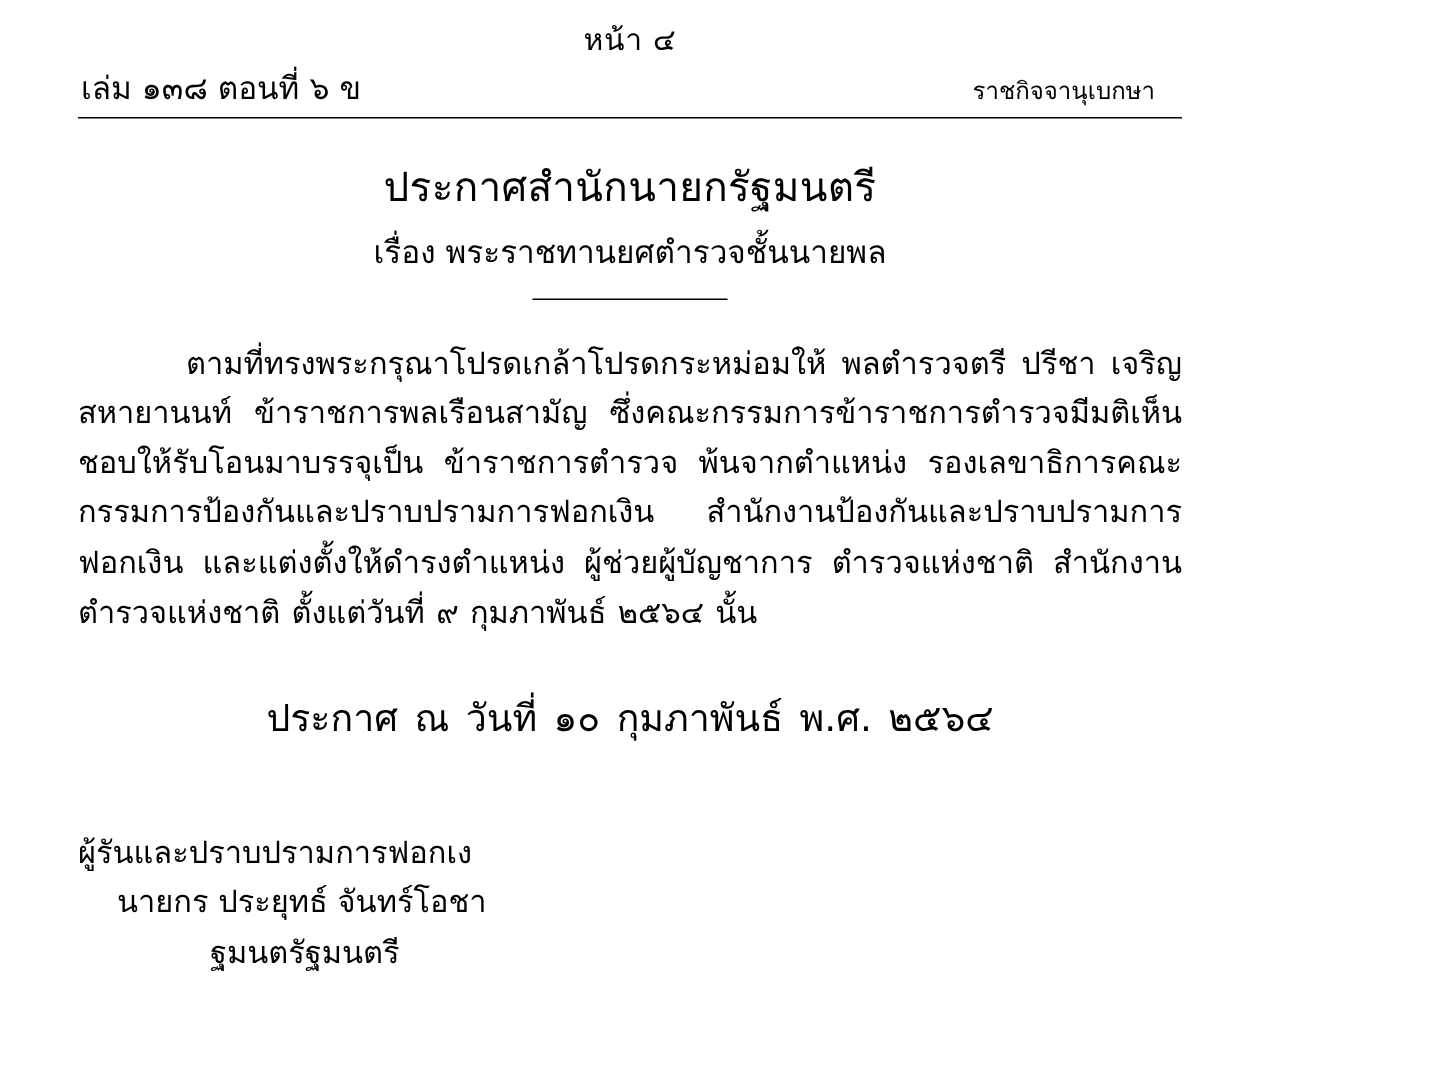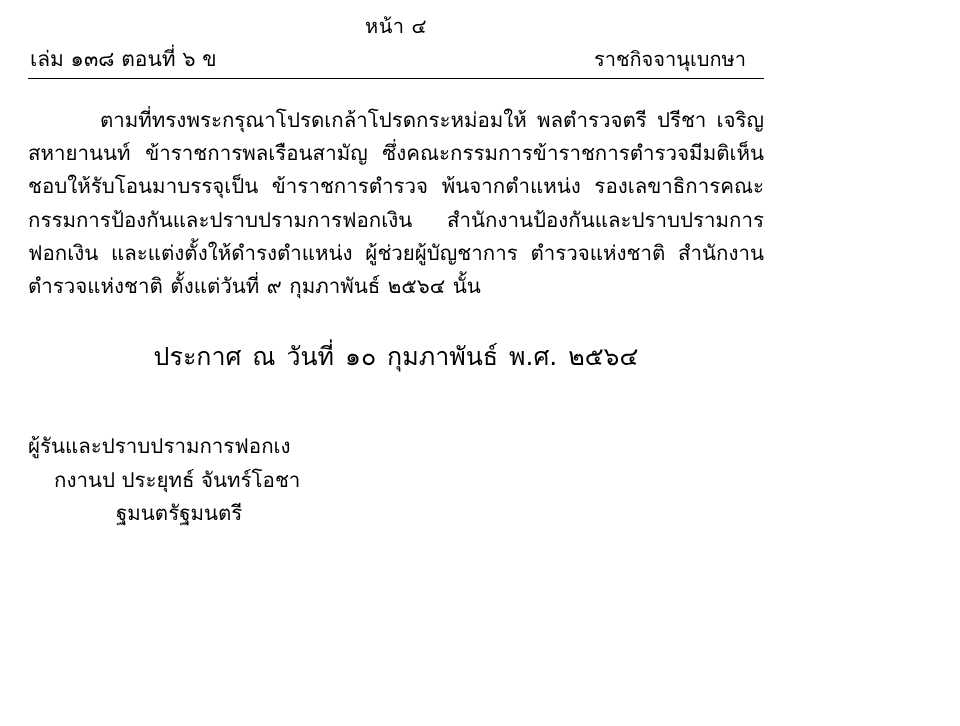--- a/index.html
+++ b/index.html
@@ -13,20 +13,21 @@
     font-family: "DejaVu Sans", "Liberation Sans", sans-serif;
     color: #000000;
     overflow: hidden;
   }
   .page {
     position: relative;
     width: 792px;
     height: 726px;
     box-sizing: border-box;
     padding: 0 28px;
+    margin-left: 24px;
   }
 
   
   .header {
     position: relative;
     height: 78px;
   }
   .header-center-top {
     position: absolute;
     top: 10px;
@@ -45,21 +46,21 @@
     align-items: baseline;
     justify-content: space-between;
     font-size: 21px;
   }
   .header-left {
     white-space: nowrap;
     padding-left: 2px;
   }
   .header-center {
     white-space: nowrap;
-    font-size: 20px;
+    font-size: 16px;
     transform: translateX(-6px);
   }
   .header-right {
     white-space: nowrap;
     padding-right: 6px;
   }
   .header-rule {
     position: absolute;
     top: 78px;
     left: 0;
@@ -128,25 +129,30 @@
 
   <div class="header">
     <div class="header-center-top">หน้า  ๔</div>
     <div class="header-row">
       <div class="header-left">เล่ม  ๑๓๘  ตอนที่  ๖  ข</div>
       <div class="header-center">ราชกิจจานุเบกษา</div>
     </div>
     <div class="header-rule"></div>
   </div>
 
+  <div class="title-block">
+    <div class="doc-title">ประกาศสำนักนายกรัฐมนตรี</div>
+    <div class="doc-subtitle">เรื่อง  พระราชทานยศตำรวจชั้นนายพล</div>
+    <div class="divider"></div>
+  </div>
 
   <div class="body-block">
     <div class="para">ตามที่ทรงพระกรุณาโปรดเกล้าโปรดกระหม่อมให้  พลตำรวจตรี  ปรีชา  เจริญสหายานนท์ ข้าราชการพลเรือนสามัญ  ซึ่งคณะกรรมการข้าราชการตำรวจมีมติเห็นชอบให้รับโอนมาบรรจุเป็น ข้าราชการตำรวจ  พ้นจากตำแหน่ง  รองเลขาธิการคณะกรรมการป้องกันและปราบปรามการฟอกเงิน สำนักงานป้องกันและปราบปรามการฟอกเงิน  และแต่งตั้งให้ดำรงตำแหน่ง  ผู้ช่วยผู้บัญชาการ ตำรวจแห่งชาติ  สำนักงานตำรวจแห่งชาติ  ตั้งแต่วันที่  ๙  กุมภาพันธ์  ๒๕๖๔  นั้น</div>
     <div class="date-line">ประกาศ  ณ  วันที่  ๑๐  กุมภาพันธ์  พ.ศ.  ๒๕๖๔</div>
   </div>
 
   <div class="sign-block">
     <div class="sign-1">ผู้รันและปราบปรามการฟอกเง</div>
-    <div class="sign-2">กงานป  ประยุทธ์  จันทร์โอชา</div>
+    <div class="sign-2">นายกร  ประยุทธ์  จันทร์โอชา</div>
     <div class="sign-3">ฐมนตรัฐมนตรี</div>
   </div>
 
 </div>
 
 </body></html>

